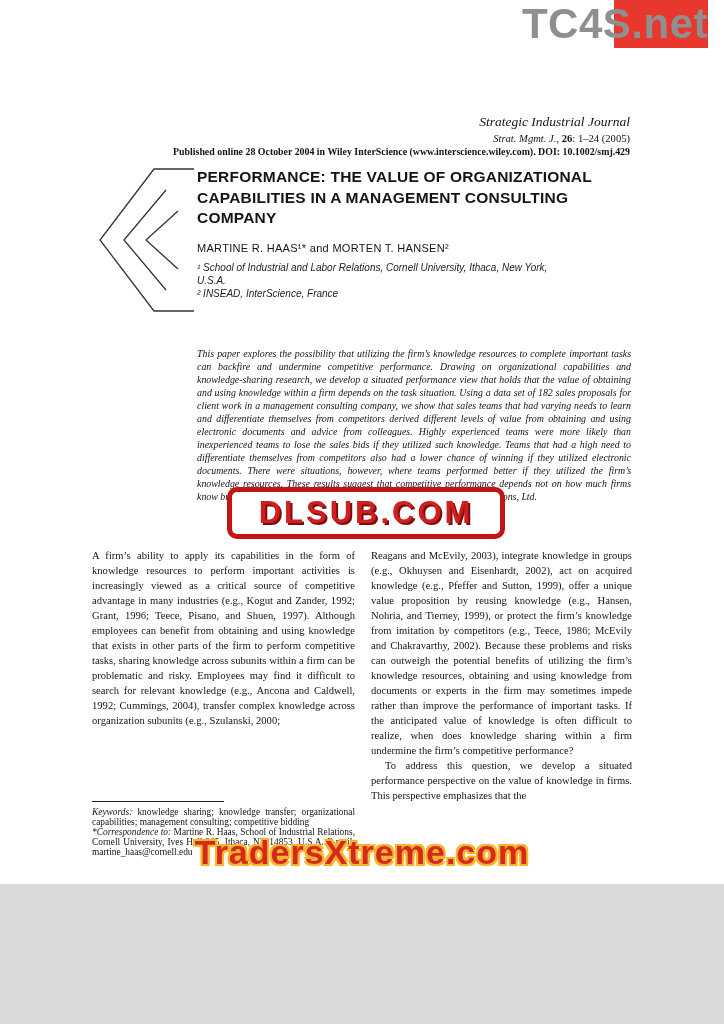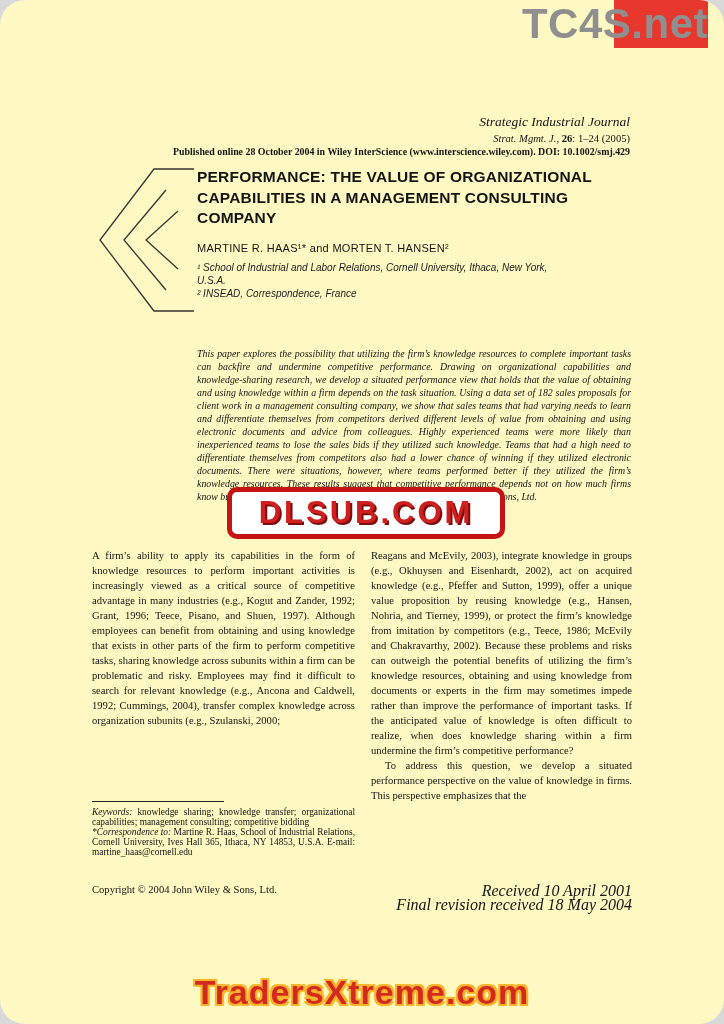--- a/index.html
+++ b/index.html
@@ -1,19 +1,19 @@
 <!DOCTYPE html>
 <html><head>
 <meta charset="utf-8">
 <style>
   html,body { margin:0; padding:0; background:#d9d9d9; }
   .page {
-    position:relative; width:724px; height:1024px; margin:0 auto;
-    background:#fef9c3; overflow:hidden;
-    font-family:"Liberation Serif", serif; color:#141414;border-radius:25px;
+    position:relative; width:724px; height:884px; margin:0 auto;
+    background:#ffffff; overflow:hidden;
+    font-family:"Liberation Serif", serif; color:#141414;
   }
 
   
   .wm-top { position:absolute; top:0; right:16px; height:50px; }
   .wm-top-red { position:absolute; right:0; top:0; width:94px; height:48px; background:#e8372d; }
   .wm-top-text {
     position:relative; display:inline-block;
     font-family:"Liberation Sans", sans-serif; font-weight:bold;
     font-size:42px; line-height:48px; color:#8f8f8f; letter-spacing:0.5px;
   }
@@ -105,21 +105,21 @@
   </svg>
 
   <div class="title-block">
     <div class="title-line">PERFORMANCE: THE VALUE OF ORGANIZATIONAL</div>
     <div class="title-line">CAPABILITIES IN A MANAGEMENT CONSULTING</div>
     <div class="title-line">COMPANY</div>
     <div class="authors">MARTINE R. HAAS¹* and MORTEN T. HANSEN²</div>
     <div class="affiliations">
       <div>¹ School of Industrial and Labor Relations, Cornell University, Ithaca, New York,</div>
       <div>U.S.A.</div>
-      <div>² INSEAD, Correspondence, France</div>
+      <div>² INSEAD, InterScience, France</div>
     </div>
   </div>
 
   <div class="abstract">This paper explores the possibility that utilizing the firm’s knowledge resources to complete important tasks can backfire and undermine competitive performance. Drawing on organizational capabilities and knowledge-sharing research, we develop a situated performance view that holds that the value of obtaining and using knowledge within a firm depends on the task situation. Using a data set of 182 sales proposals for client work in a management consulting company, we show that sales teams that had varying needs to learn and differentiate themselves from competitors derived different levels of value from obtaining and using electronic documents and advice from colleagues. Highly experienced teams were more likely than inexperienced teams to lose the sales bids if they utilized such knowledge. Teams that had a high need to differentiate themselves from competitors also had a lower chance of winning if they utilized electronic documents. There were situations, however, where teams performed better if they utilized the firm’s knowledge resources. These results suggest that competitive performance depends not on how much firms know but on how they use what they know. Copyright © 2004 John Wiley &amp; Sons, Ltd.</div>
 
   <div class="wm-center">
     <span>DLSUB.COM</span>
   </div>
 
   <div class="col-left">

